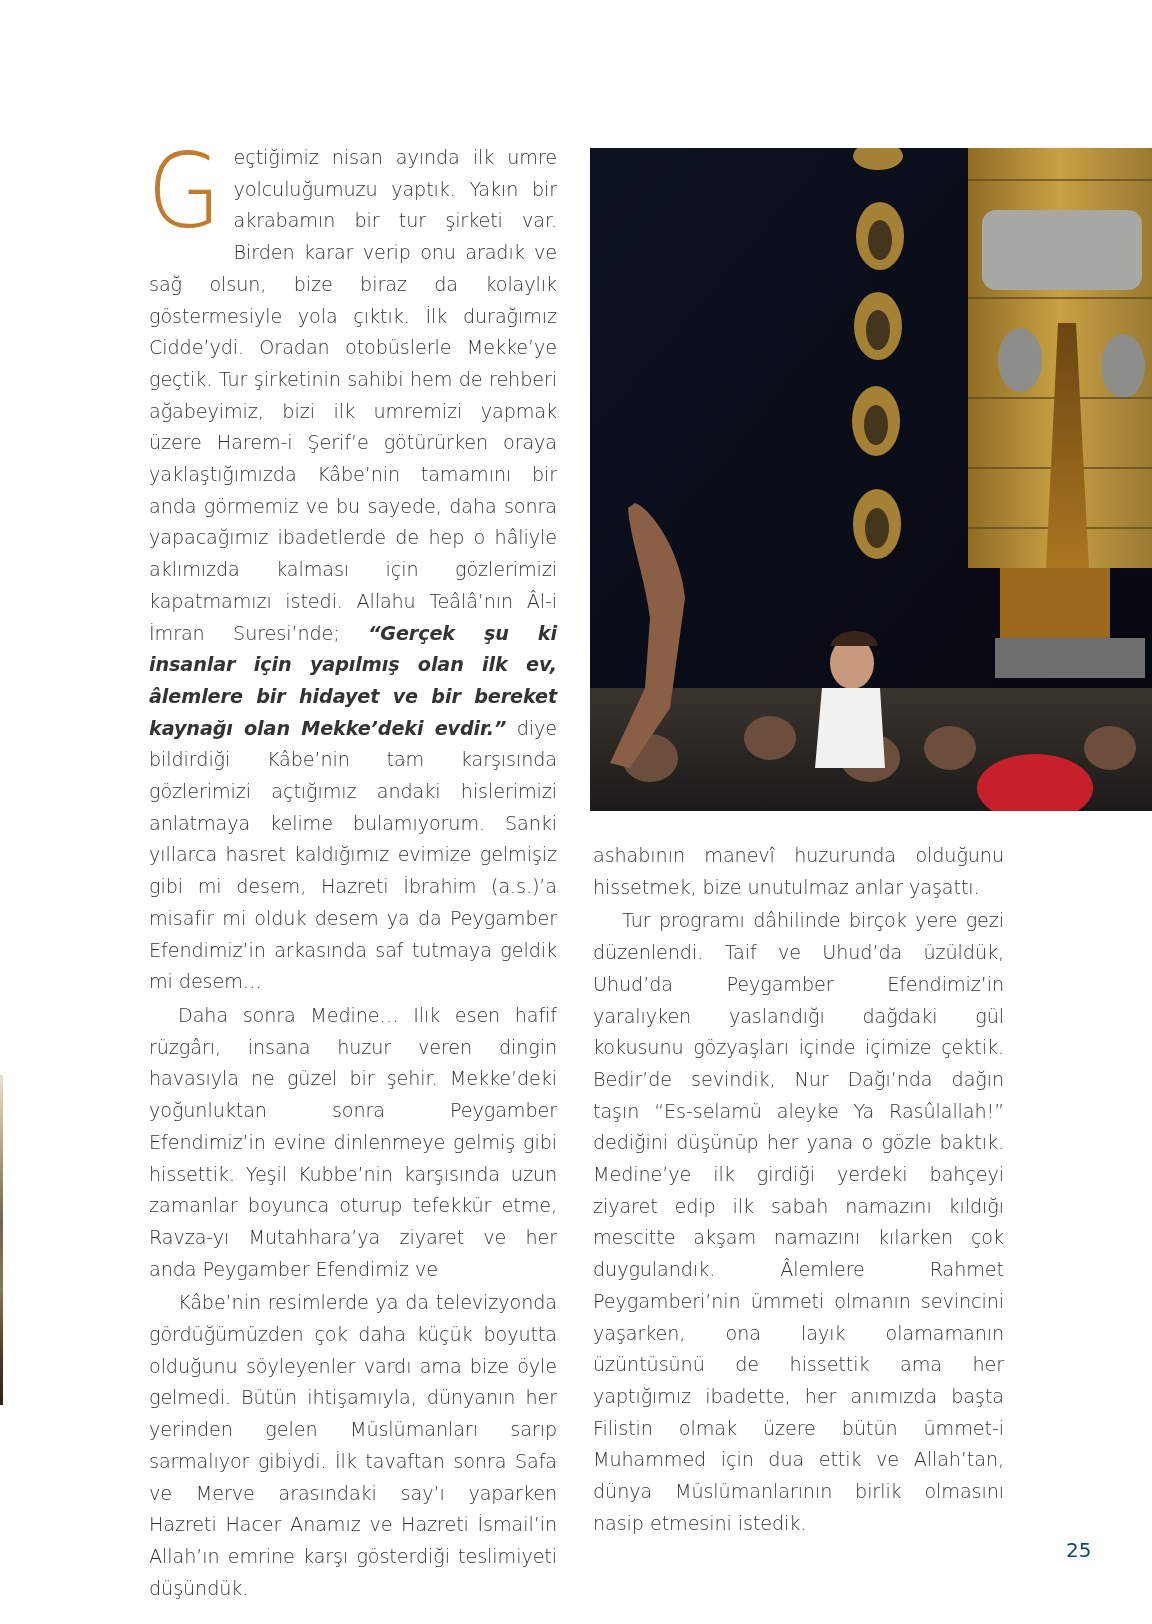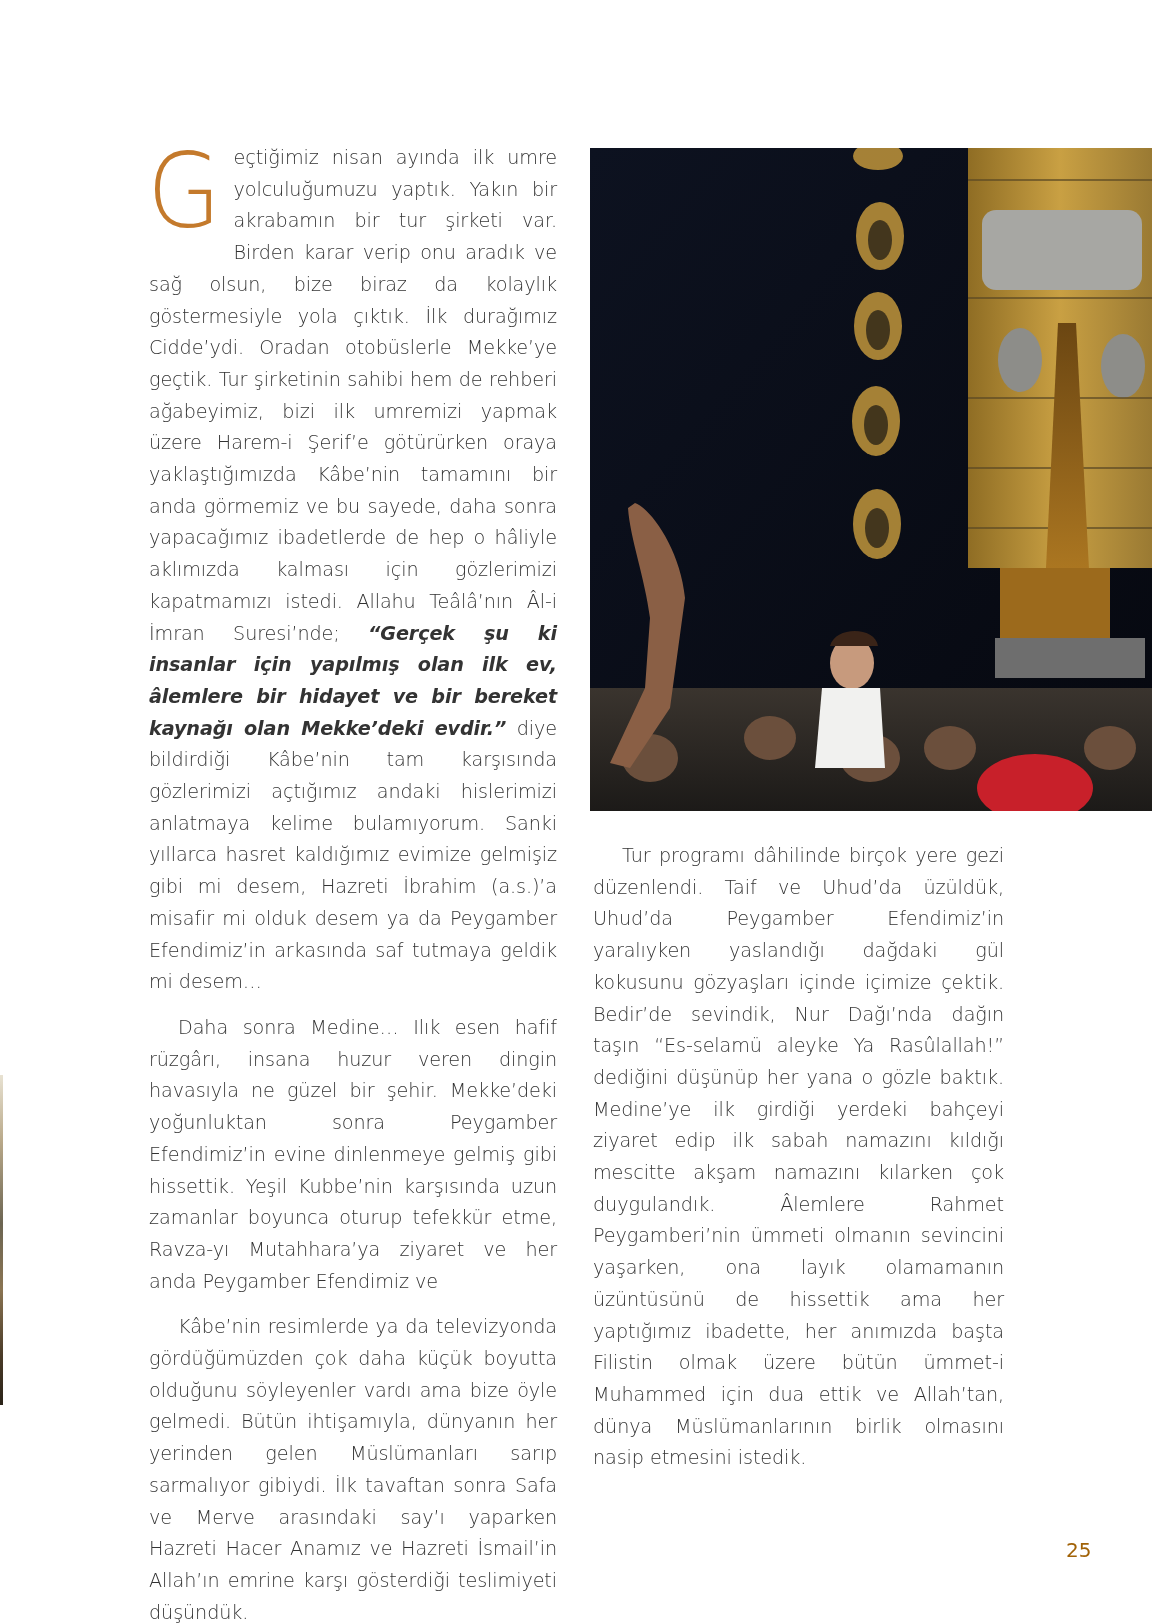--- a/index.html
+++ b/index.html
@@ -31,21 +31,21 @@
       color: #333333;
       letter-spacing: -0.1px;
     }
     .column p {
       margin: 0;
       text-align: justify;
       text-align-last: left;
       hyphens: manual;
     }
     .column p + p {
-      margin-top: 14px;
+      margin-top: 2px;
     }
     .column p.indent {
       text-indent: 29px;
     }
     .col-left {
       left: 149px;
       top: 142px;
       width: 408px;
     }
     .col-right {
@@ -79,21 +79,21 @@
       background: #0b0f19;
     }
     .photo svg {
       display: block;
     }
     .page-number {
       position: absolute;
       left: 1066px;
       top: 1538px;
       font-size: 20px;
-      color: #a16207;
+      color: #0c4a6e;
       font-weight: 400;
     }
   </style>
 </head>
 <body>
 
 <div class="left-bleed"></div>
 
 <div class="column col-left">
   <p><span class="dropcap">G</span><span>eçtiğimiz nisan ayında ilk umre yolculuğumuzu yaptık. Yakın bir akrabamın bir tur şirketi var. Birden karar verip onu aradık ve sağ olsun, bize biraz da kolaylık göstermesiyle yola çıktık. İlk durağımız Cidde’ydi. Oradan otobüslerle Mekke’ye geçtik. Tur şirketinin sahibi hem de rehberi ağabeyimiz, bizi ilk umremizi yapmak üzere Harem-i Şerif’e götürürken oraya yaklaştığımızda Kâbe’nin tamamını bir anda görmemiz ve bu sayede, daha sonra yapacağımız ibadetlerde de hep o hâliyle aklımızda kalması için gözlerimizi kapatmamızı istedi. Allahu Teâlâ’nın Âl-i İmran Suresi’nde; </span><span class="quote">“Gerçek şu ki insanlar için yapılmış olan ilk ev, âlemlere bir hidayet ve bir bereket kaynağı olan Mekke’deki evdir.”</span><span> diye bildirdiği Kâbe’nin tam karşısında gözlerimizi açtığımız andaki hislerimizi anlatmaya kelime bulamıyorum. Sanki yıllarca hasret kaldığımız evimize gelmişiz gibi mi desem, Hazreti İbrahim (a.s.)’a misafir mi olduk desem ya da Peygamber Efendimiz’in arkasında saf tutmaya geldik mi desem…</span></p>
@@ -169,16 +169,17 @@
 
     <ellipse cx="262" cy="515" rx="22" ry="26" fill="#c79a7d"></ellipse>
     <path d="M240 498 C 245 478, 285 478, 288 498 Z" fill="#3a2418"></path>
     <path d="M232 540 L 290 540 L 295 620 L 225 620 Z" fill="#f1f1ef"></path>
 
     <ellipse cx="445" cy="640" rx="58" ry="34" fill="#c8202a"></ellipse>
   </svg>
 </div>
 
 <div class="column col-right">
+  <p>ashabının manevî huzurunda olduğunu hissetmek, bize unutulmaz anlar yaşattı.</p>
   <p class="indent">Tur programı dâhilinde birçok yere gezi düzenlendi. Taif ve Uhud’da üzüldük, Uhud’da Peygamber Efendimiz’in yaralıyken yaslandığı dağdaki gül kokusunu gözyaşları içinde içimize çektik. Bedir’de sevindik, Nur Dağı’nda dağın taşın “Es-selamü aleyke Ya Rasûlallah!” dediğini düşünüp her yana o gözle baktık. Medine’ye ilk girdiği yerdeki bahçeyi ziyaret edip ilk sabah namazını kıldığı mescitte akşam namazını kılarken çok duygulandık. Âlemlere Rahmet Peygamberi’nin ümmeti olmanın sevincini yaşarken, ona layık olamamanın üzüntüsünü de hissettik ama her yaptığımız ibadette, her anımızda başta Filistin olmak üzere bütün ümmet-i Muhammed için dua ettik ve Allah’tan, dünya Müslümanlarının birlik olmasını nasip etmesini istedik.</p>
 </div>
 
 <div class="page-number">25</div>
 
 </body></html>

